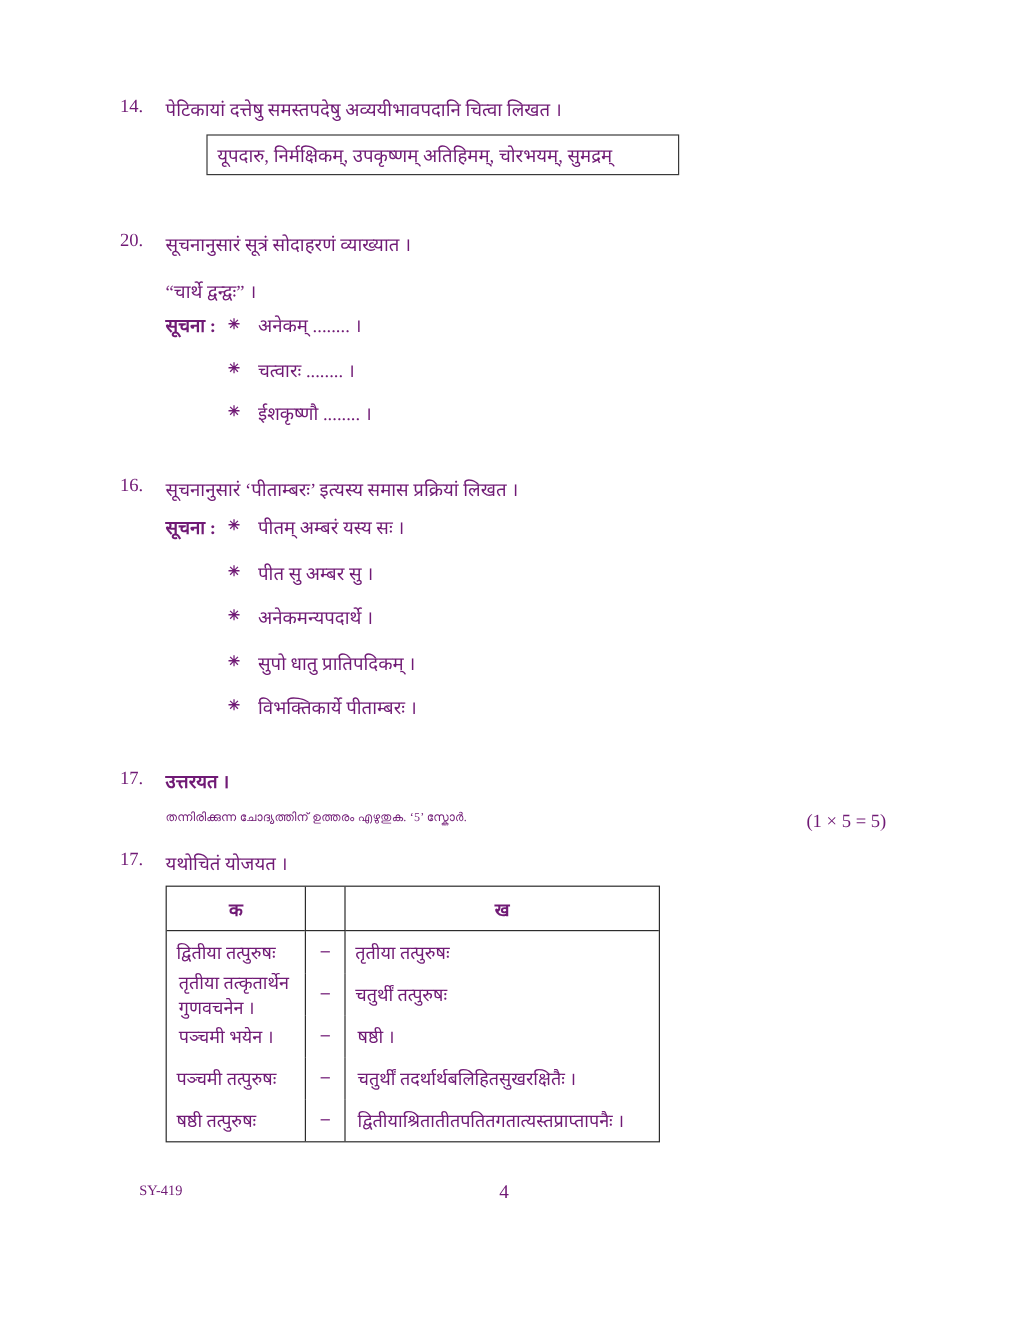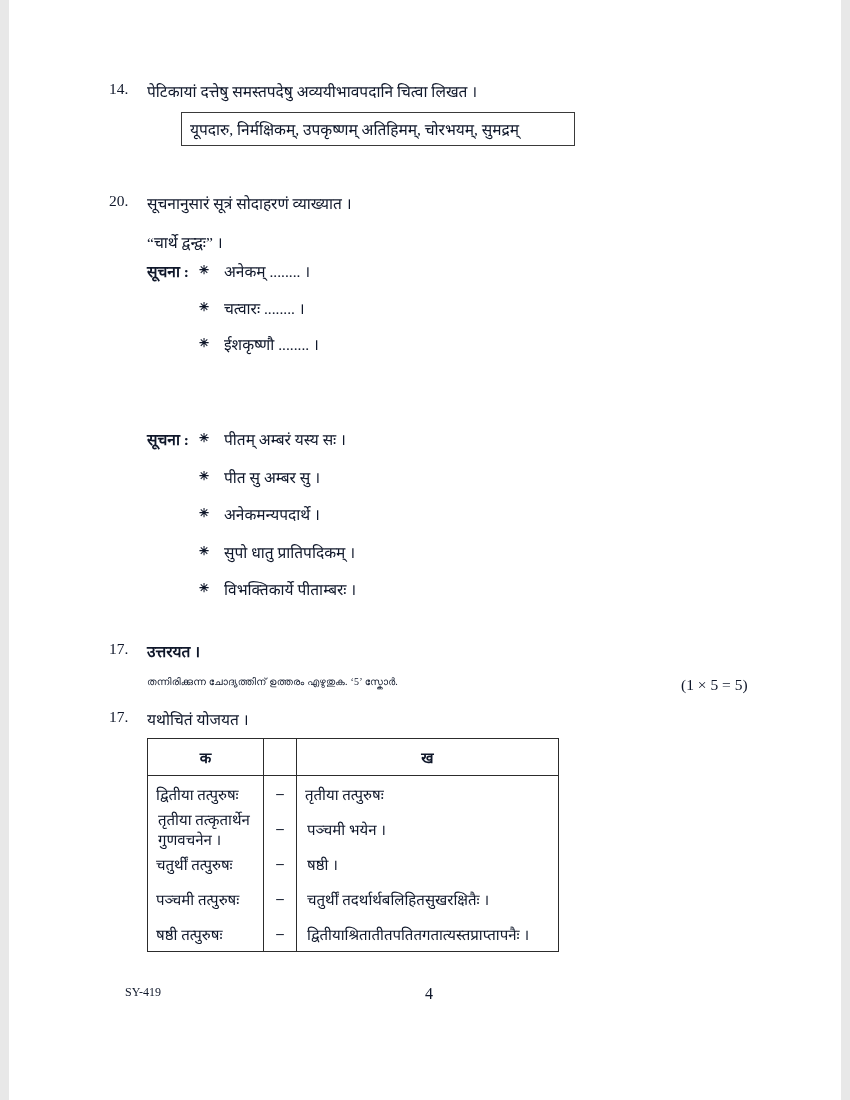--- a/index.html
+++ b/index.html
@@ -1,25 +1,24 @@
 <!DOCTYPE html>
 <html><head>
 <meta charset="utf-8">
 <style>
   html,body { margin:0; padding:0; background:#e8e8e8; }
   .page {
     position:relative;
-    width:788px; height:1100px;
+    width:850px; height:1100px;
     margin:0 auto;
     background:#ffffff;
-    color:#0f172a;
+    color:#701a75;
     font-family:"Liberation Serif","DejaVu Serif",serif;
     font-size:15.5px;
     overflow:hidden;
-    padding-left:44px;
   }
   .line { position:absolute; left:0; width:100%; height:26px; white-space:nowrap; }
   .abs  { position:absolute; top:0; }
   .qnum { left:100px; }
   .qtxt { left:138px; }
   .bold { font-weight:bold; }
   .bullet { font-size:12px; font-weight:bold; top:3px; }
   .bl { left:190px; }
   .it { left:215px; }
   .q14-box {
@@ -79,20 +78,24 @@
   </div>
   <div class="line" style="top:297px">
     <span class="abs bl bullet">✳</span>
     <span class="abs it">चत्वारः ........ ।</span>
   </div>
   <div class="line" style="top:333px">
     <span class="abs bl bullet">✳</span>
     <span class="abs it">ईशकृष्णौ ........ ।</span>
   </div>
 
+  <div class="line" style="top:396px">
+    <span class="abs qnum">16.</span>
+    <span class="abs qtxt">सूचनानुसारं ‘पीताम्बरः’ इत्यस्य समास प्रक्रियां लिखत ।</span>
+  </div>
   <div class="line" style="top:428px">
     <span class="abs qtxt bold">सूचना :</span>
     <span class="abs bl bullet">✳</span>
     <span class="abs it">पीतम् अम्बरं यस्य सः ।</span>
   </div>
   <div class="line" style="top:466px">
     <span class="abs bl bullet">✳</span>
     <span class="abs it">पीत सु अम्बर सु ।</span>
   </div>
   <div class="line" style="top:503px">
@@ -125,23 +128,23 @@
     <div class="cell c1 hd">क</div>
     <div class="cell c2 hd"></div>
     <div class="cell c3 hd">ख</div>
 
     <div class="cell c1">द्वितीया तत्पुरुषः</div>
     <div class="cell c2">–</div>
     <div class="cell c1">तृतीया तत्पुरुषः</div>
 
     <div class="cell c3">तृतीया तत्कृतार्थेन गुणवचनेन ।</div>
     <div class="cell c2">–</div>
+    <div class="cell c1">चतुर्थीं तत्पुरुषः</div>
+
     <div class="cell c3">पञ्चमी भयेन ।</div>
-
-    <div class="cell c1">चतुर्थीं तत्पुरुषः</div>
     <div class="cell c2">–</div>
     <div class="cell c3">षष्ठी ।</div>
 
     <div class="cell c1">पञ्चमी तत्पुरुषः</div>
     <div class="cell c2">–</div>
     <div class="cell c3">चतुर्थीं तदर्थार्थबलिहितसुखरक्षितैः ।</div>
 
     <div class="cell c1">षष्ठी तत्पुरुषः</div>
     <div class="cell c2">–</div>
     <div class="cell c3">द्वितीयाश्रितातीतपतितगतात्यस्तप्राप्तापनैः ।</div>

